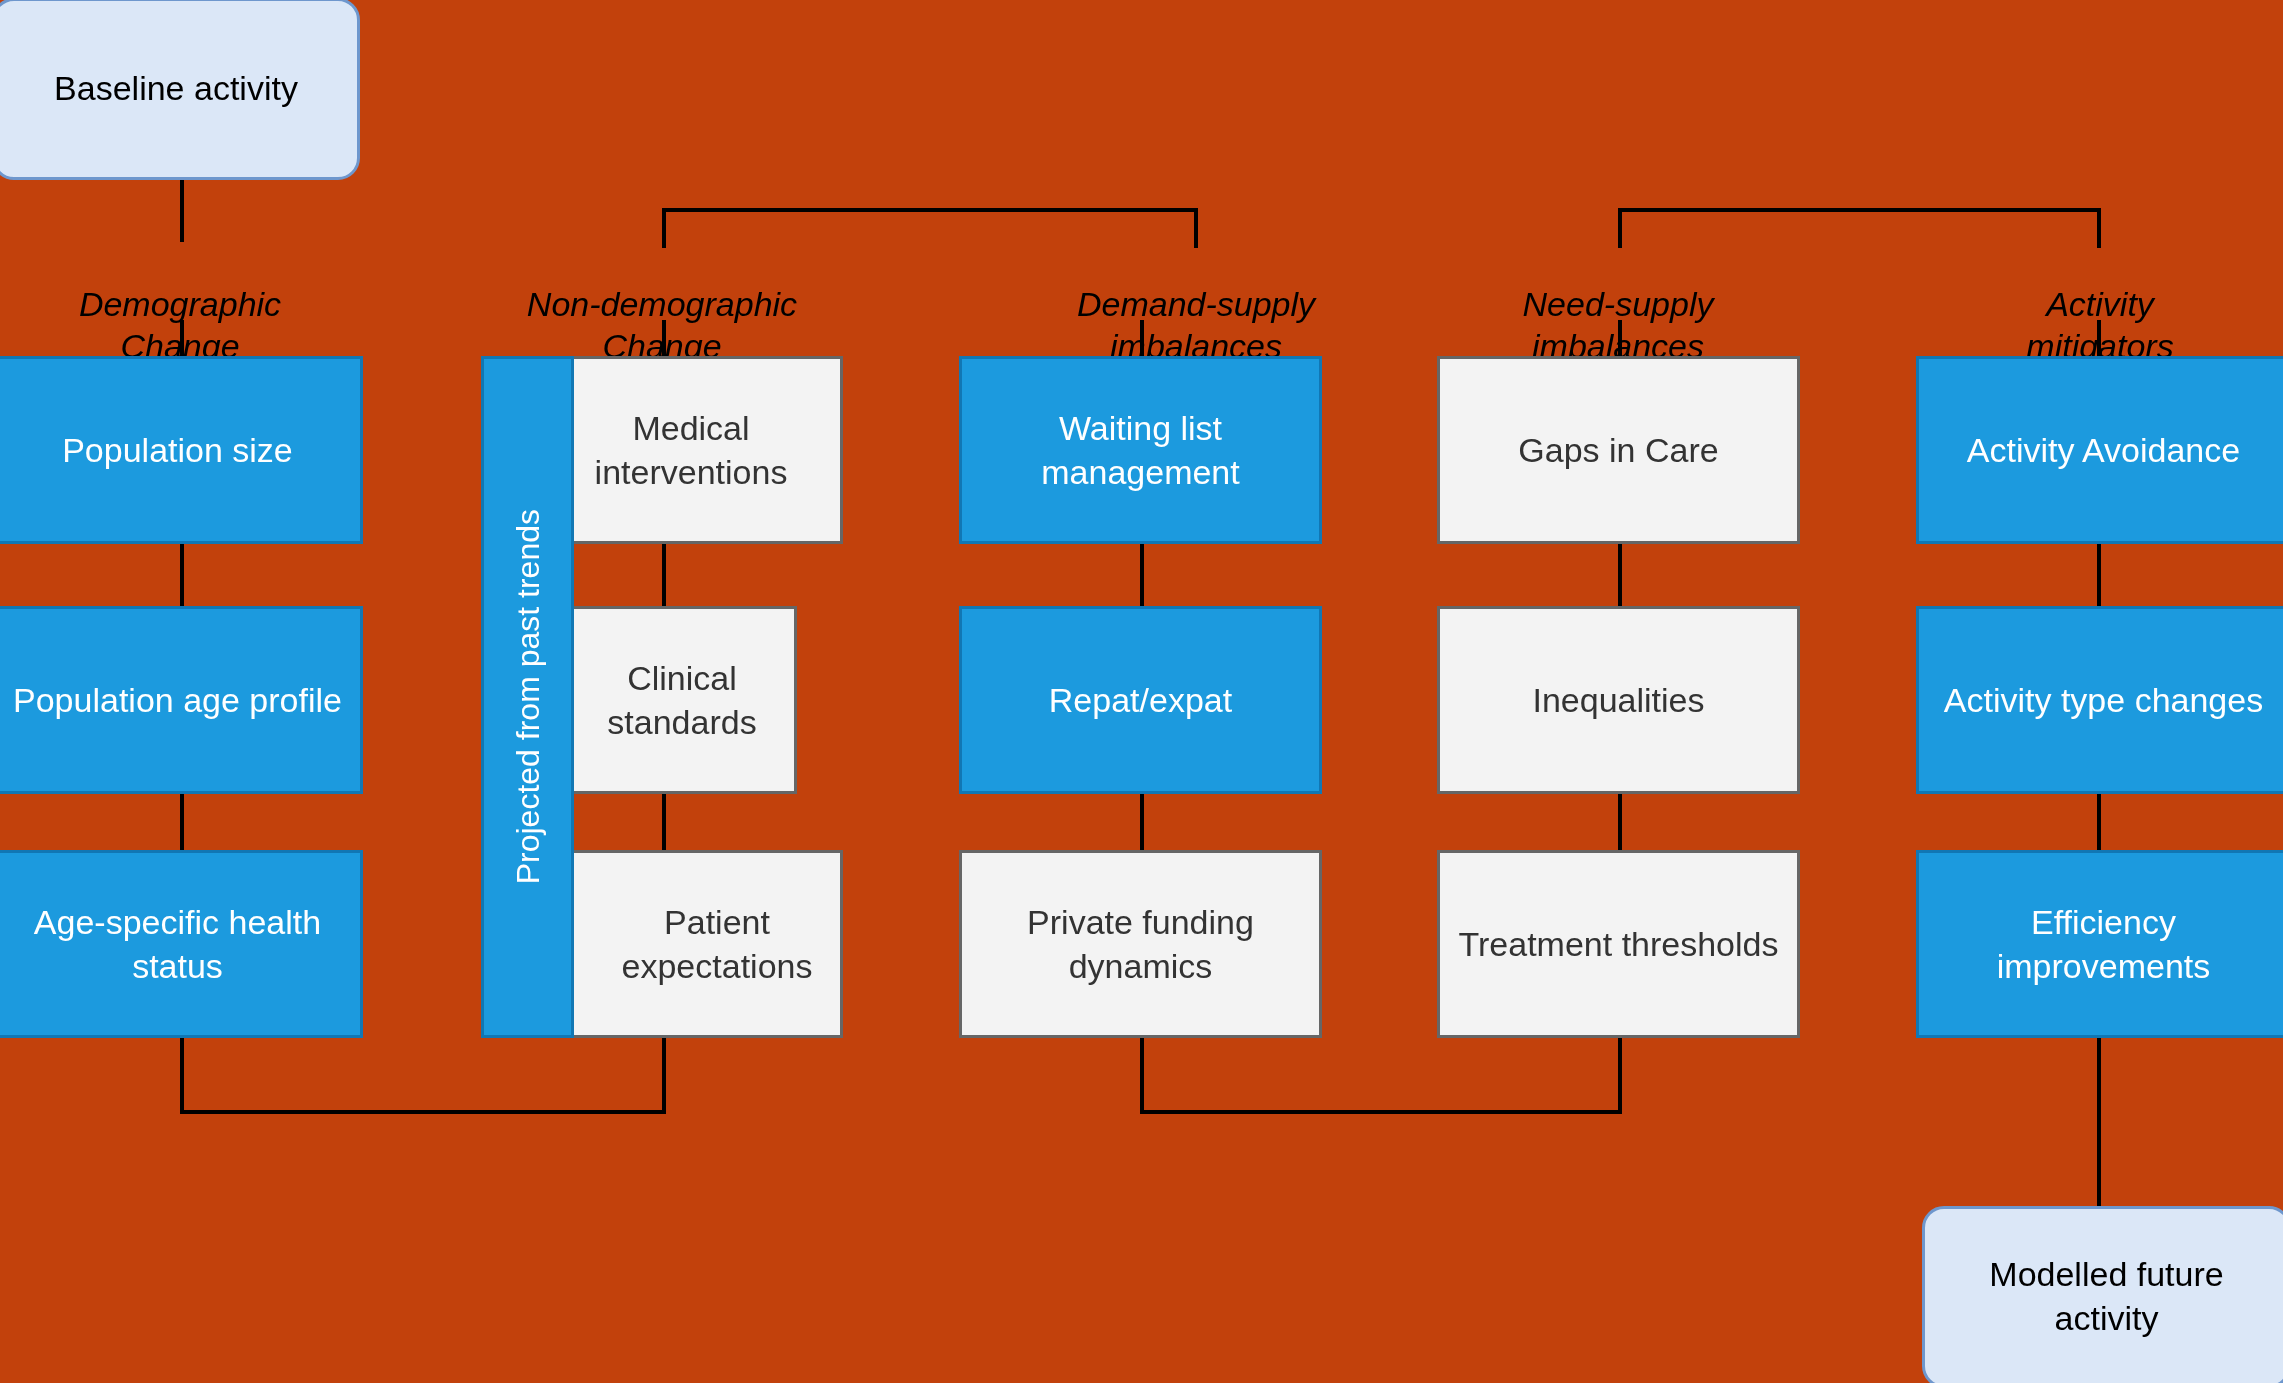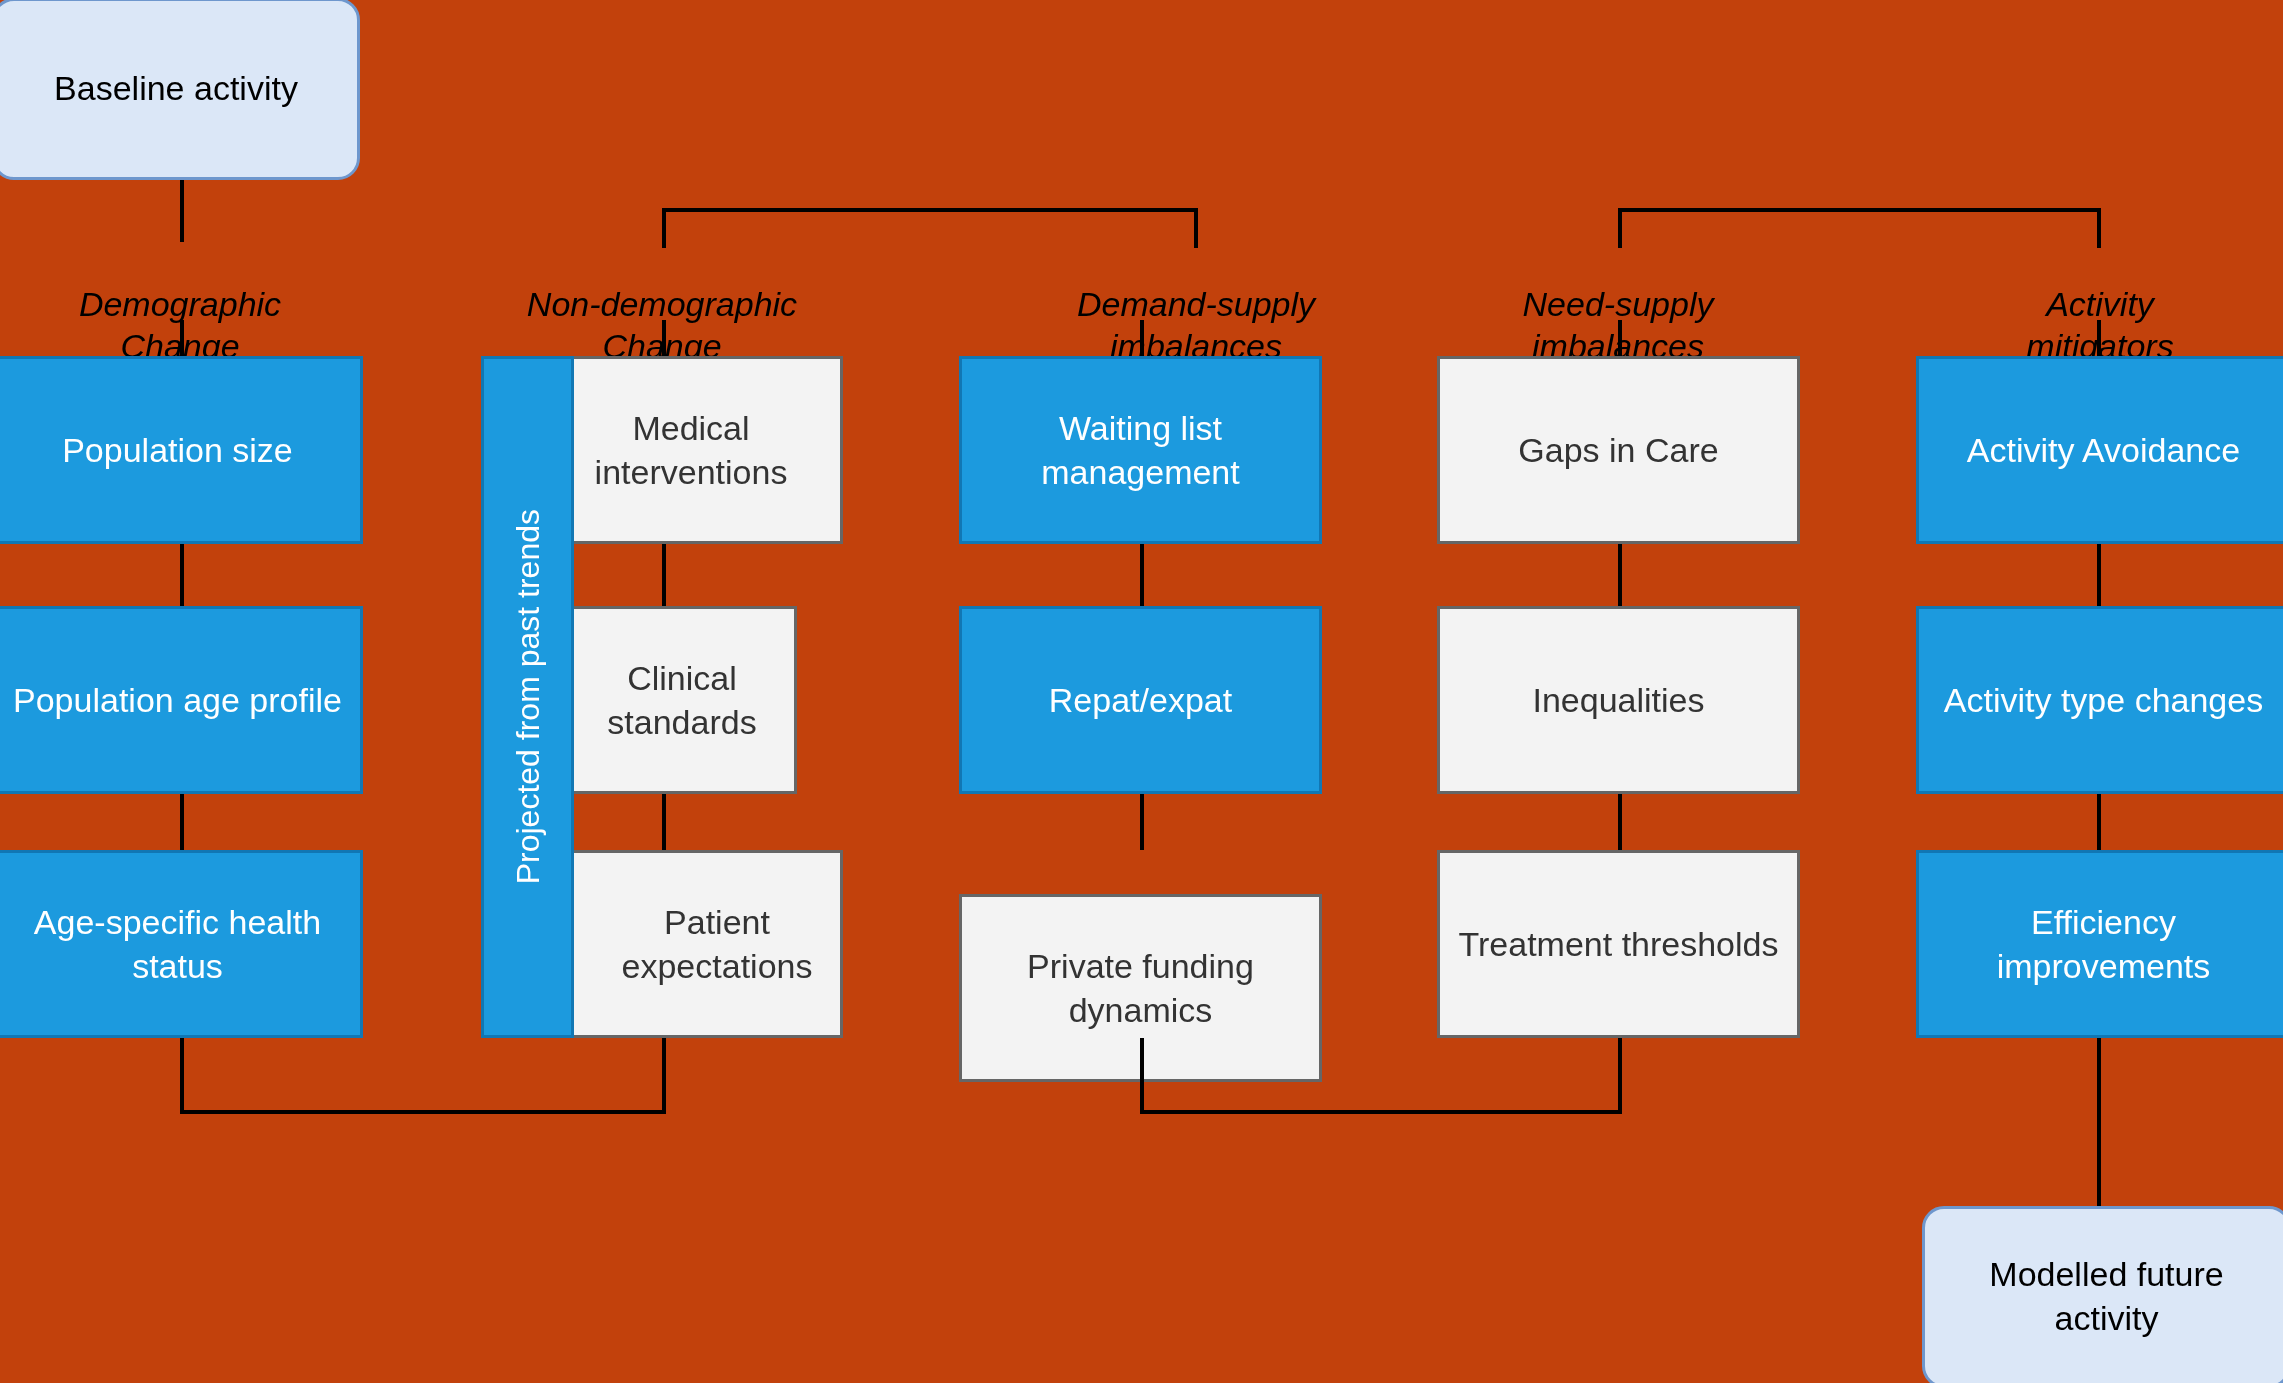--- a/index.html
+++ b/index.html
@@ -161,21 +161,21 @@
   </div>
 
   <div class="blue" style="left:959px;top:356px;width:363px;height:188px;">
     <span>Waiting list management</span>
   </div>
   <div class="vline" style="left:1140px;top:544px;height:62px;"></div>
   <div class="blue" style="left:959px;top:606px;width:363px;height:188px;">
     <span>Repat/expat</span>
   </div>
   <div class="vline" style="left:1140px;top:794px;height:56px;"></div>
-  <div class="grey" style="left:959px;top:894px;width:363px;height:188px;align-items:center;">
+  <div class="grey" style="left:959px;top:850px;width:363px;height:188px;align-items:center;">
     <span>Private funding dynamics</span>
   </div>
 
   <div class="grey" style="left:1437px;top:356px;width:363px;height:188px;">
     <span>Gaps in Care</span>
   </div>
   <div class="vline" style="left:1618px;top:544px;height:62px;"></div>
   <div class="grey" style="left:1437px;top:606px;width:363px;height:188px;">
     <span>Inequalities</span>
   </div>

